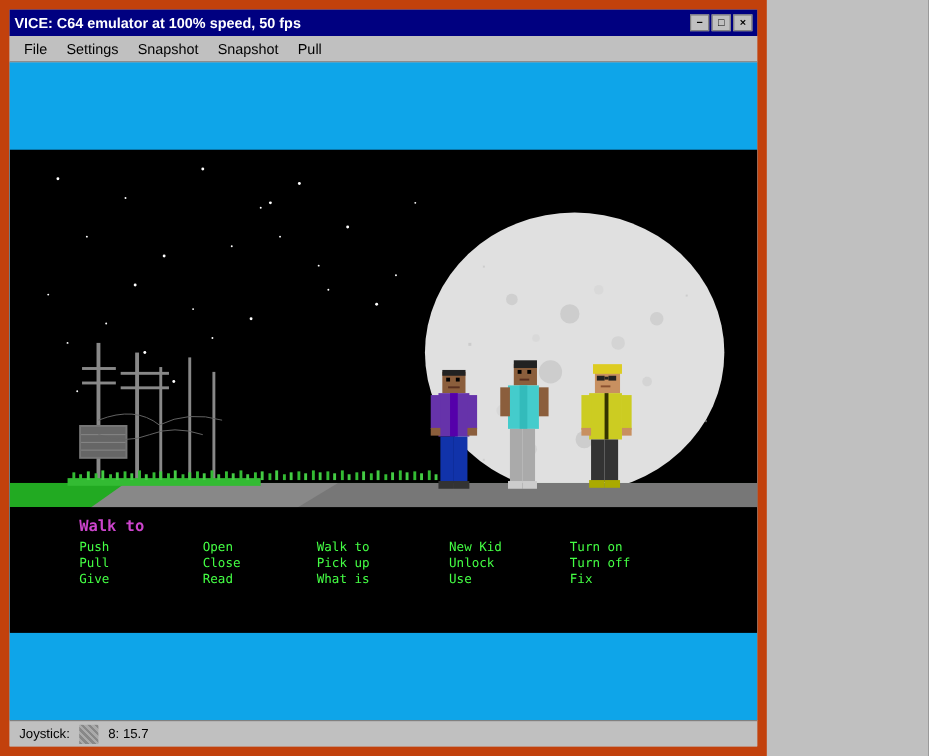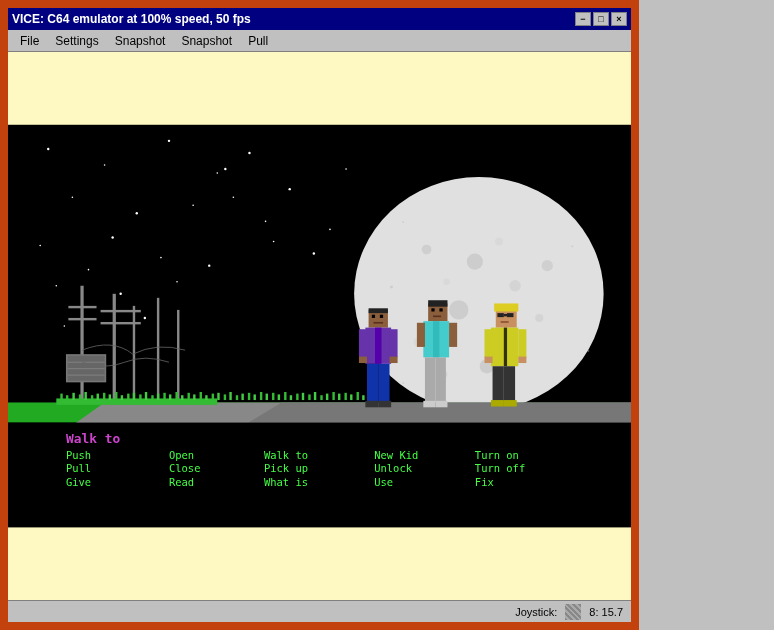--- a/index.html
+++ b/index.html
@@ -71,41 +71,40 @@
     .menu-item {
       padding: 2px 8px;
       font-size: 12px;
       cursor: pointer;
       color: black;
     }
 
     
     .game-area {
       flex: 1;
-      background: #fef9c3;
+      background: #0ea5e9;
       position: relative;
       overflow: hidden;
     }
 
     
     .game-canvas {
       position: absolute;
       top: 0;
       left: 0;
       width: 100%;
       height: 100%;
     }
 
     
     .status-bar {
       background: #c0c0c0;
       height: 22px;
       display: flex;
       align-items: center;
-      justify-content: flex-end;
       padding: 0 8px;
       border-top: 1px solid #808080;
       font-size: 11px;
       flex-shrink: 0;
       gap: 8px;
     }
 
     .joystick-label {
       font-size: 11px;
     }

